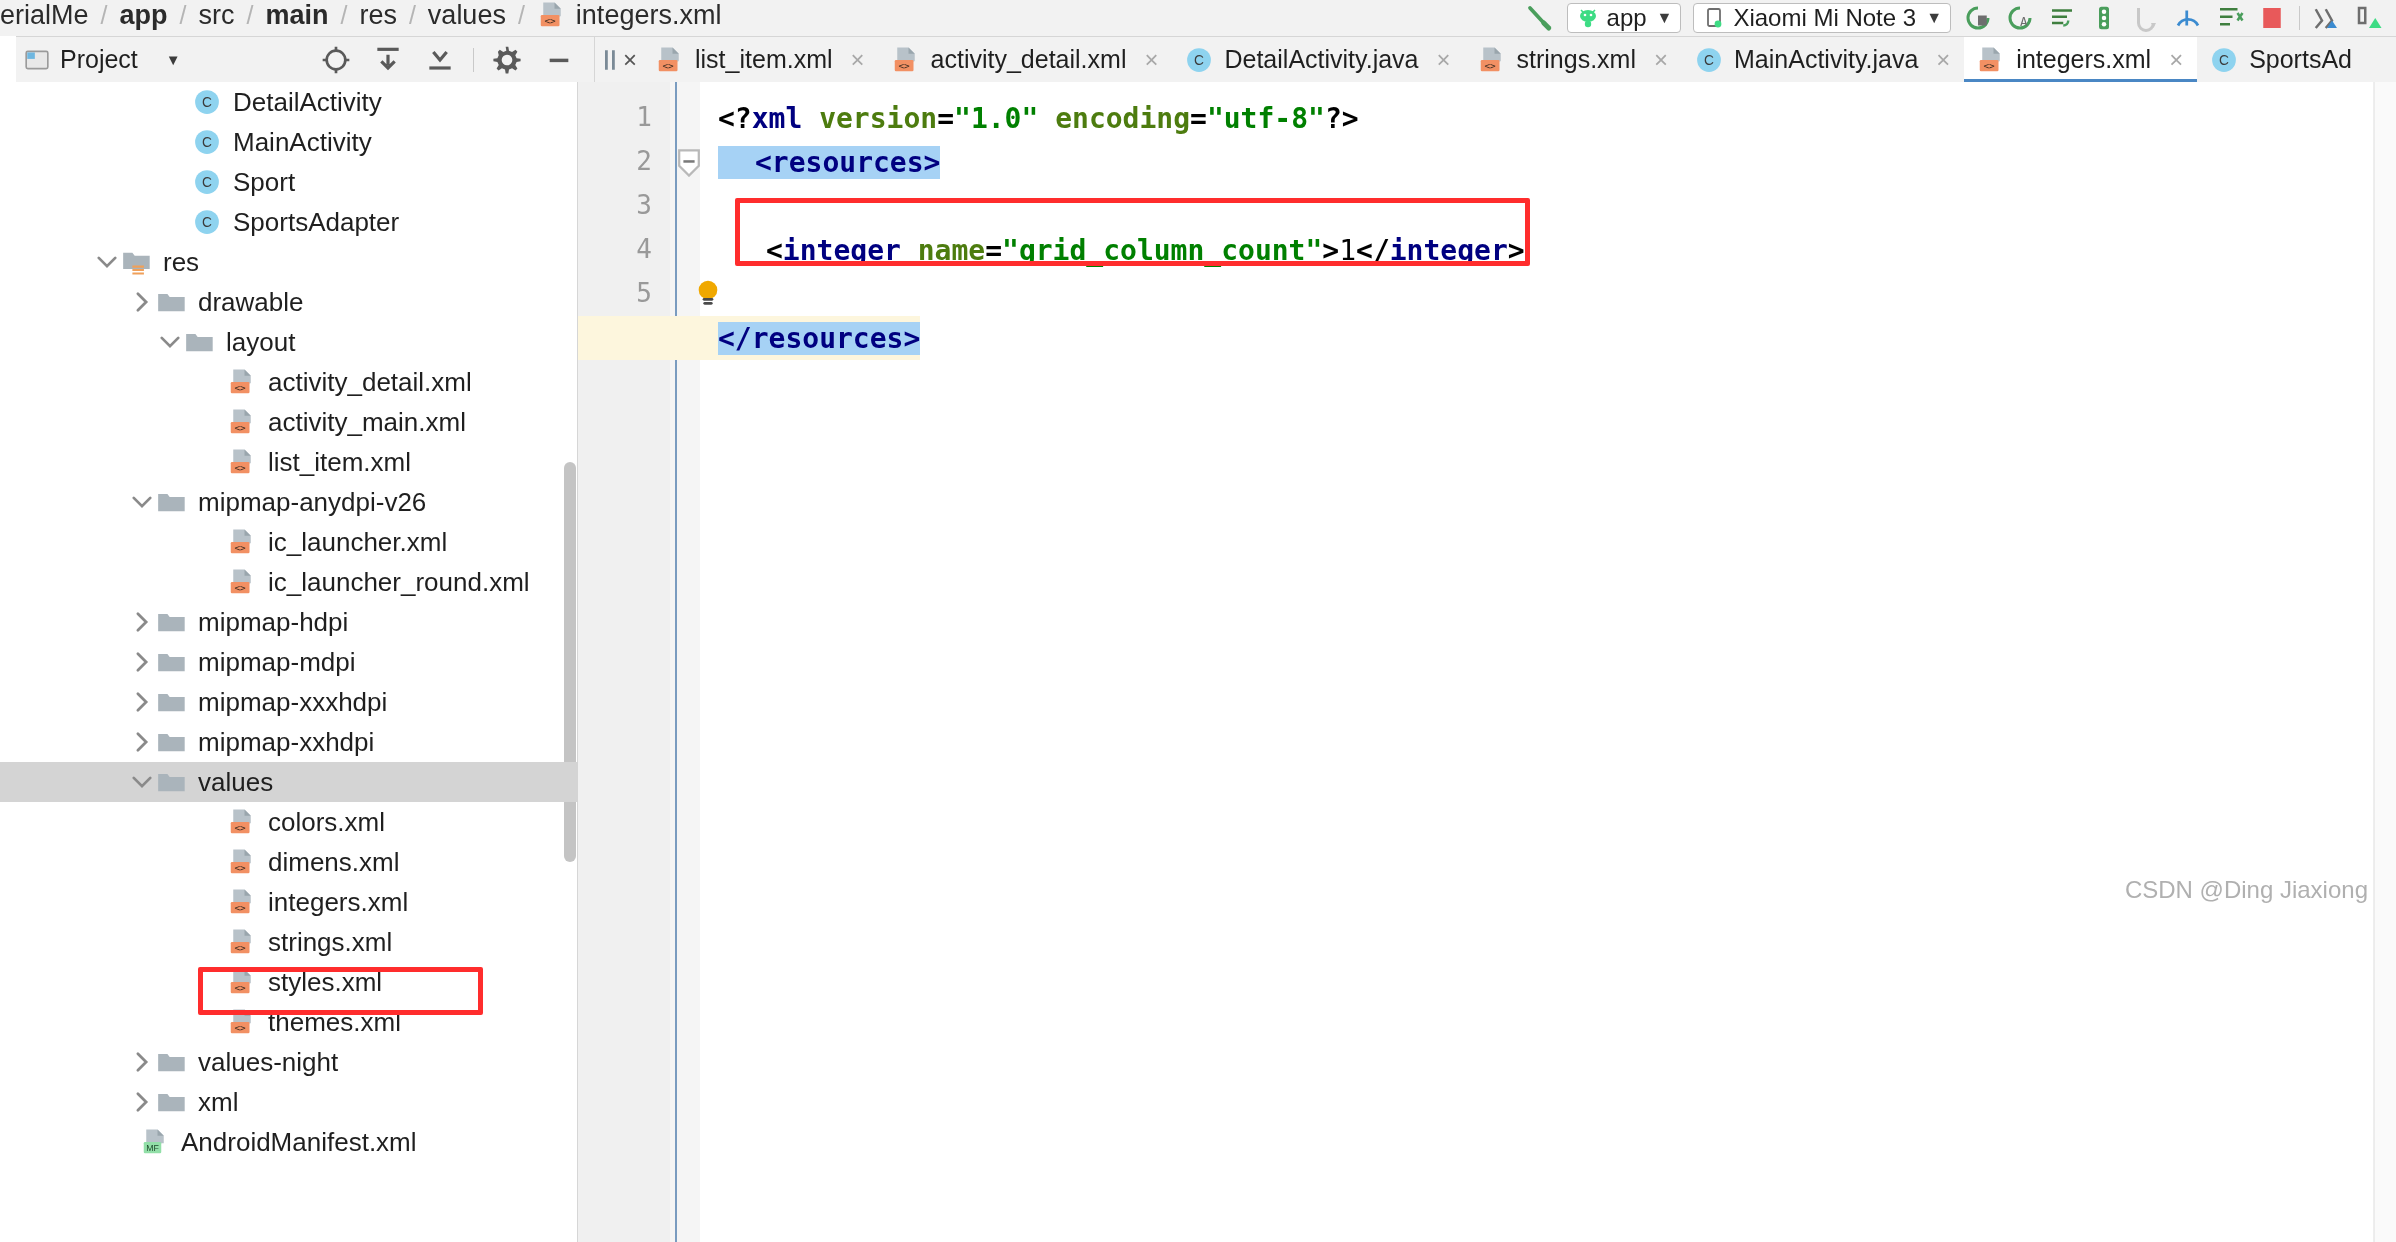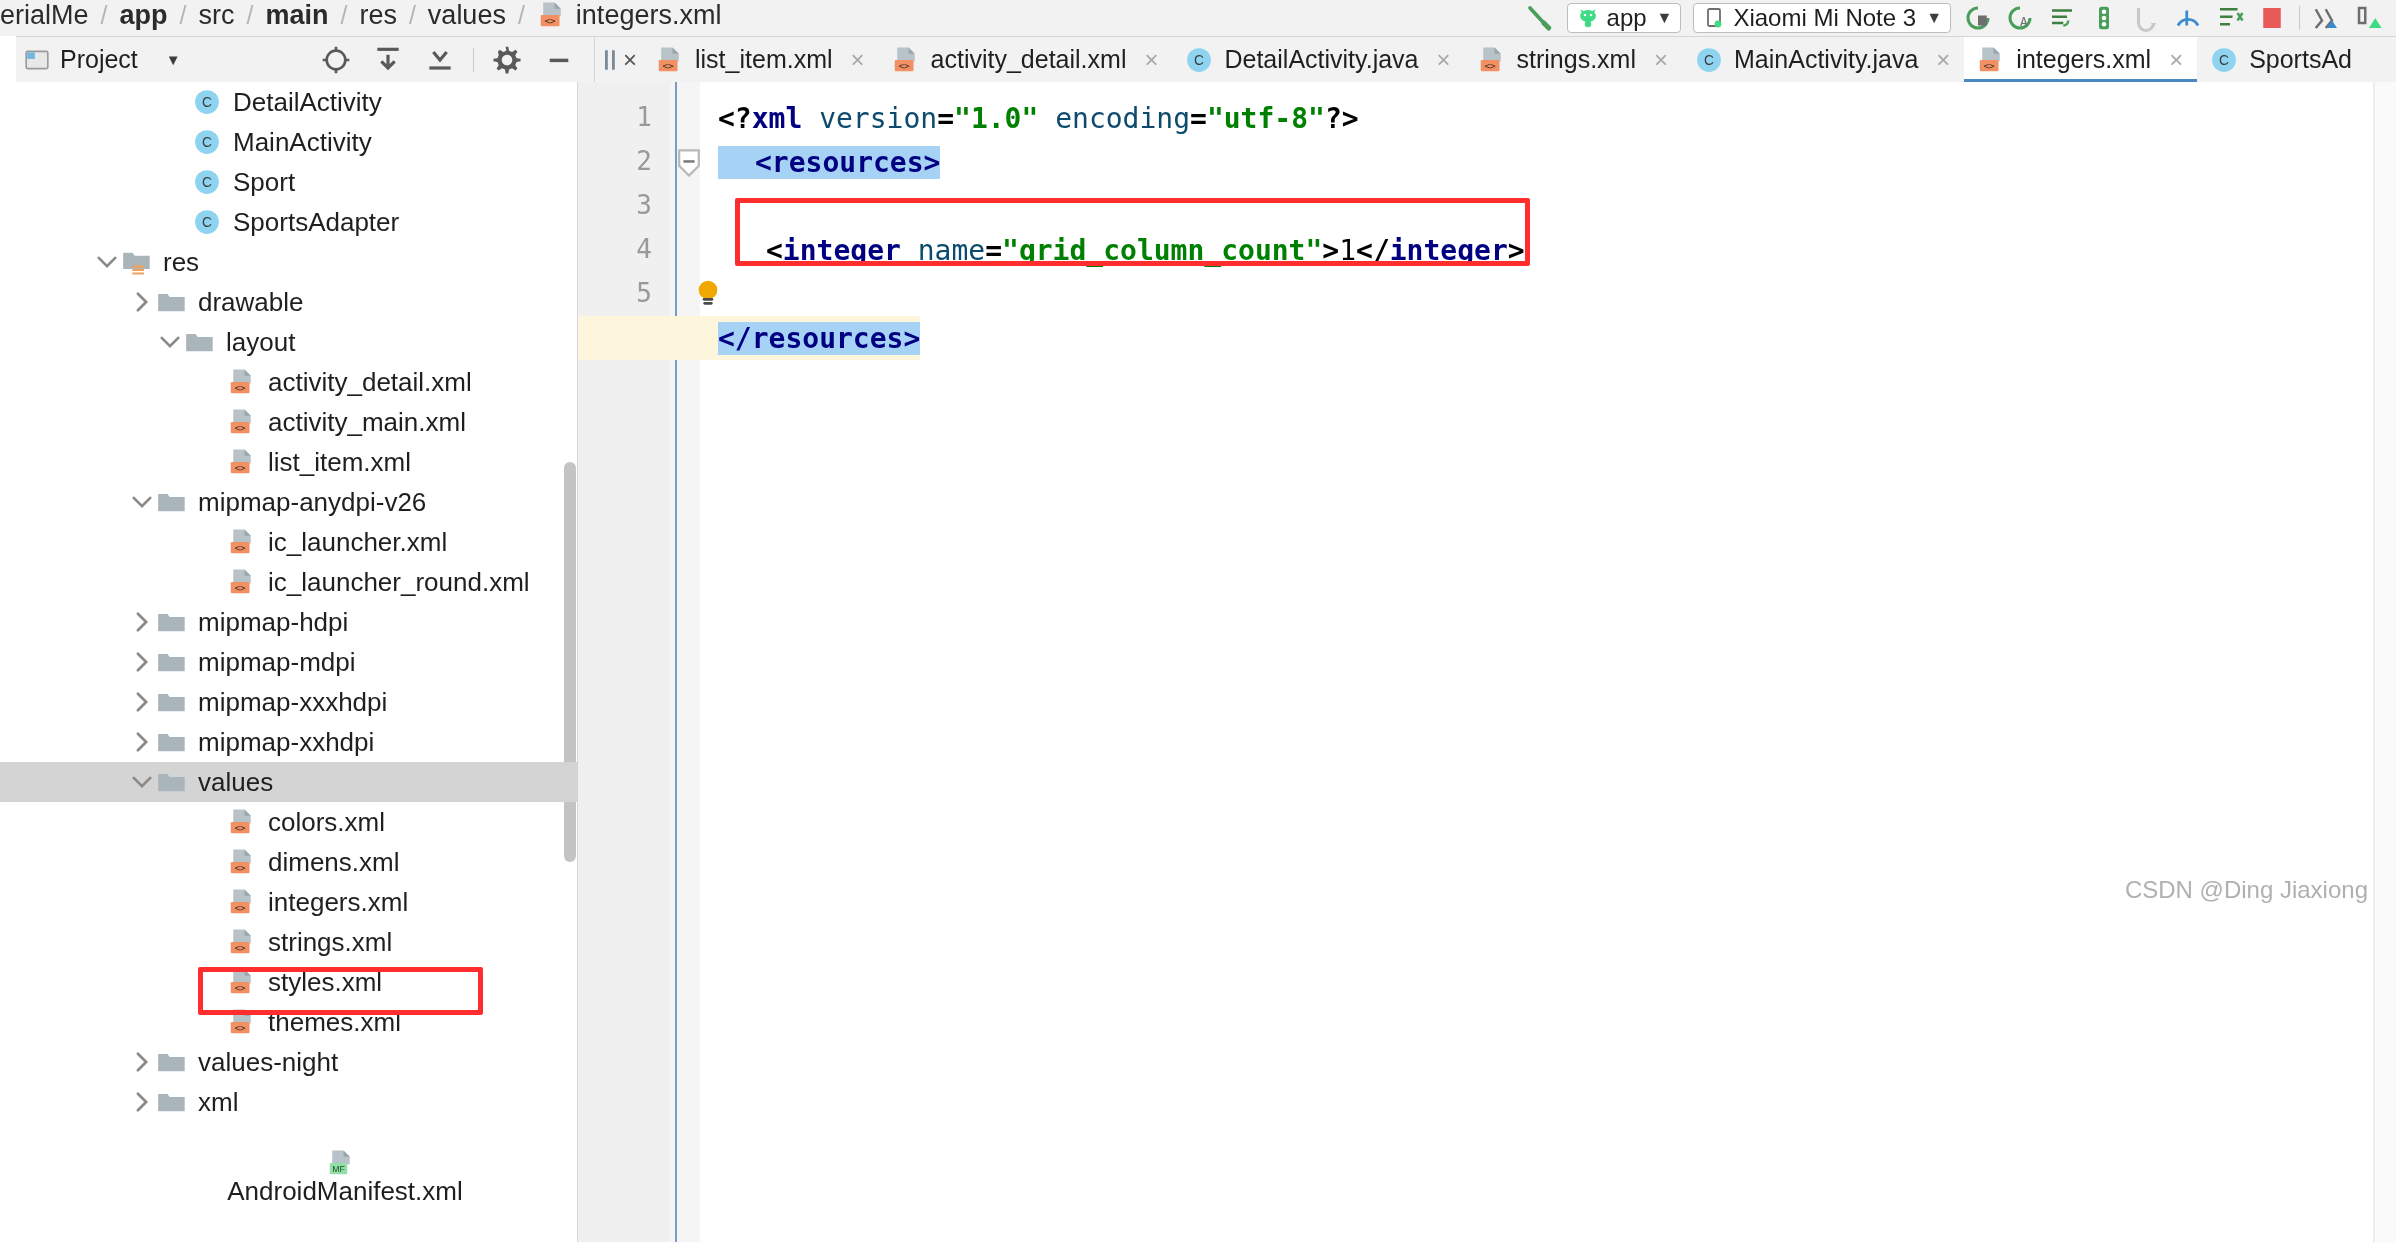--- a/index.html
+++ b/index.html
@@ -106,21 +106,21 @@
   .fold-marker {
     position: absolute; left: 6px; width: 24px; height: 24px;
   }
   .code-area { position: absolute; left: 122px; top: 0; right: 0; height: 1160px; }
   .codeline {
     position: absolute; left: 0; height: 44px; display: flex; align-items: center;
     font-family: "DejaVu Sans Mono", monospace; font-size: 28px; white-space: pre;
   }
   .curline-bg { position: absolute; left: -122px; right: 0; height: 44px; background: #fdf6dd; }
   .tok-tag { color: #000080; font-weight: bold; }
-  .tok-attr { color: #0c4a6e; font-weight: normal; }
+  .tok-attr { color: #4d7c0f; font-weight: bold; }
   .tok-val { color: #008000; font-weight: bold; }
   .tok-punc { color: #000000; font-weight: bold; }
   .tok-text { color: #000000; }
   .hl-sel { background: #a6d2f5; }
   .bulb {
     position: absolute; width: 26px; height: 30px;
   }
   .editor-scroll-track { position: absolute; right: 0; top: 0; width: 22px; height: 1160px; background: #fafafa; border-left: 1px solid #ececec;}
   .editor-right-border { position: absolute; right: 22px; top: 0; width: 1px; height: 1160px; background: #eeeeee; }
 
@@ -728,21 +728,21 @@
             </svg>
           </span>
         </span>
         <span class="tree-icon" style="display: inline-flex; align-items: center;">
           <svg width="30" height="26" viewBox="0 0 26 22">
             <path d="M1 4h8l2 2.6h13V19H1z" fill="#aab4bb"></path>
           </svg>
         </span>
         <span class="tree-label">xml</span>
       </div>
-      <div class="tree-row" style="padding-left: 112px; flex-direction: column;">
+      <div class="tree-row" style="padding-left: 112px;">
         <span class="twisty"></span>
         <span class="tree-icon" style="display: inline-flex; align-items: center;">
           <svg width="30" height="30" viewBox="0 0 24 24">
             <path d="M5 2h9l5 5v6H5z" fill="#b8c2c9"></path>
             <path d="M14 2l5 5h-5z" fill="#9aa6ad"></path>
             <rect x="3" y="12" width="14" height="9" rx="1" fill="#92dfa8"></rect>
             <text x="10" y="19.4" font-size="7" text-anchor="middle" fill="#1d4a2b" font-family="sans-serif">MF</text>
           </svg>
         </span>
         <span class="tree-label">AndroidManifest.xml</span>

